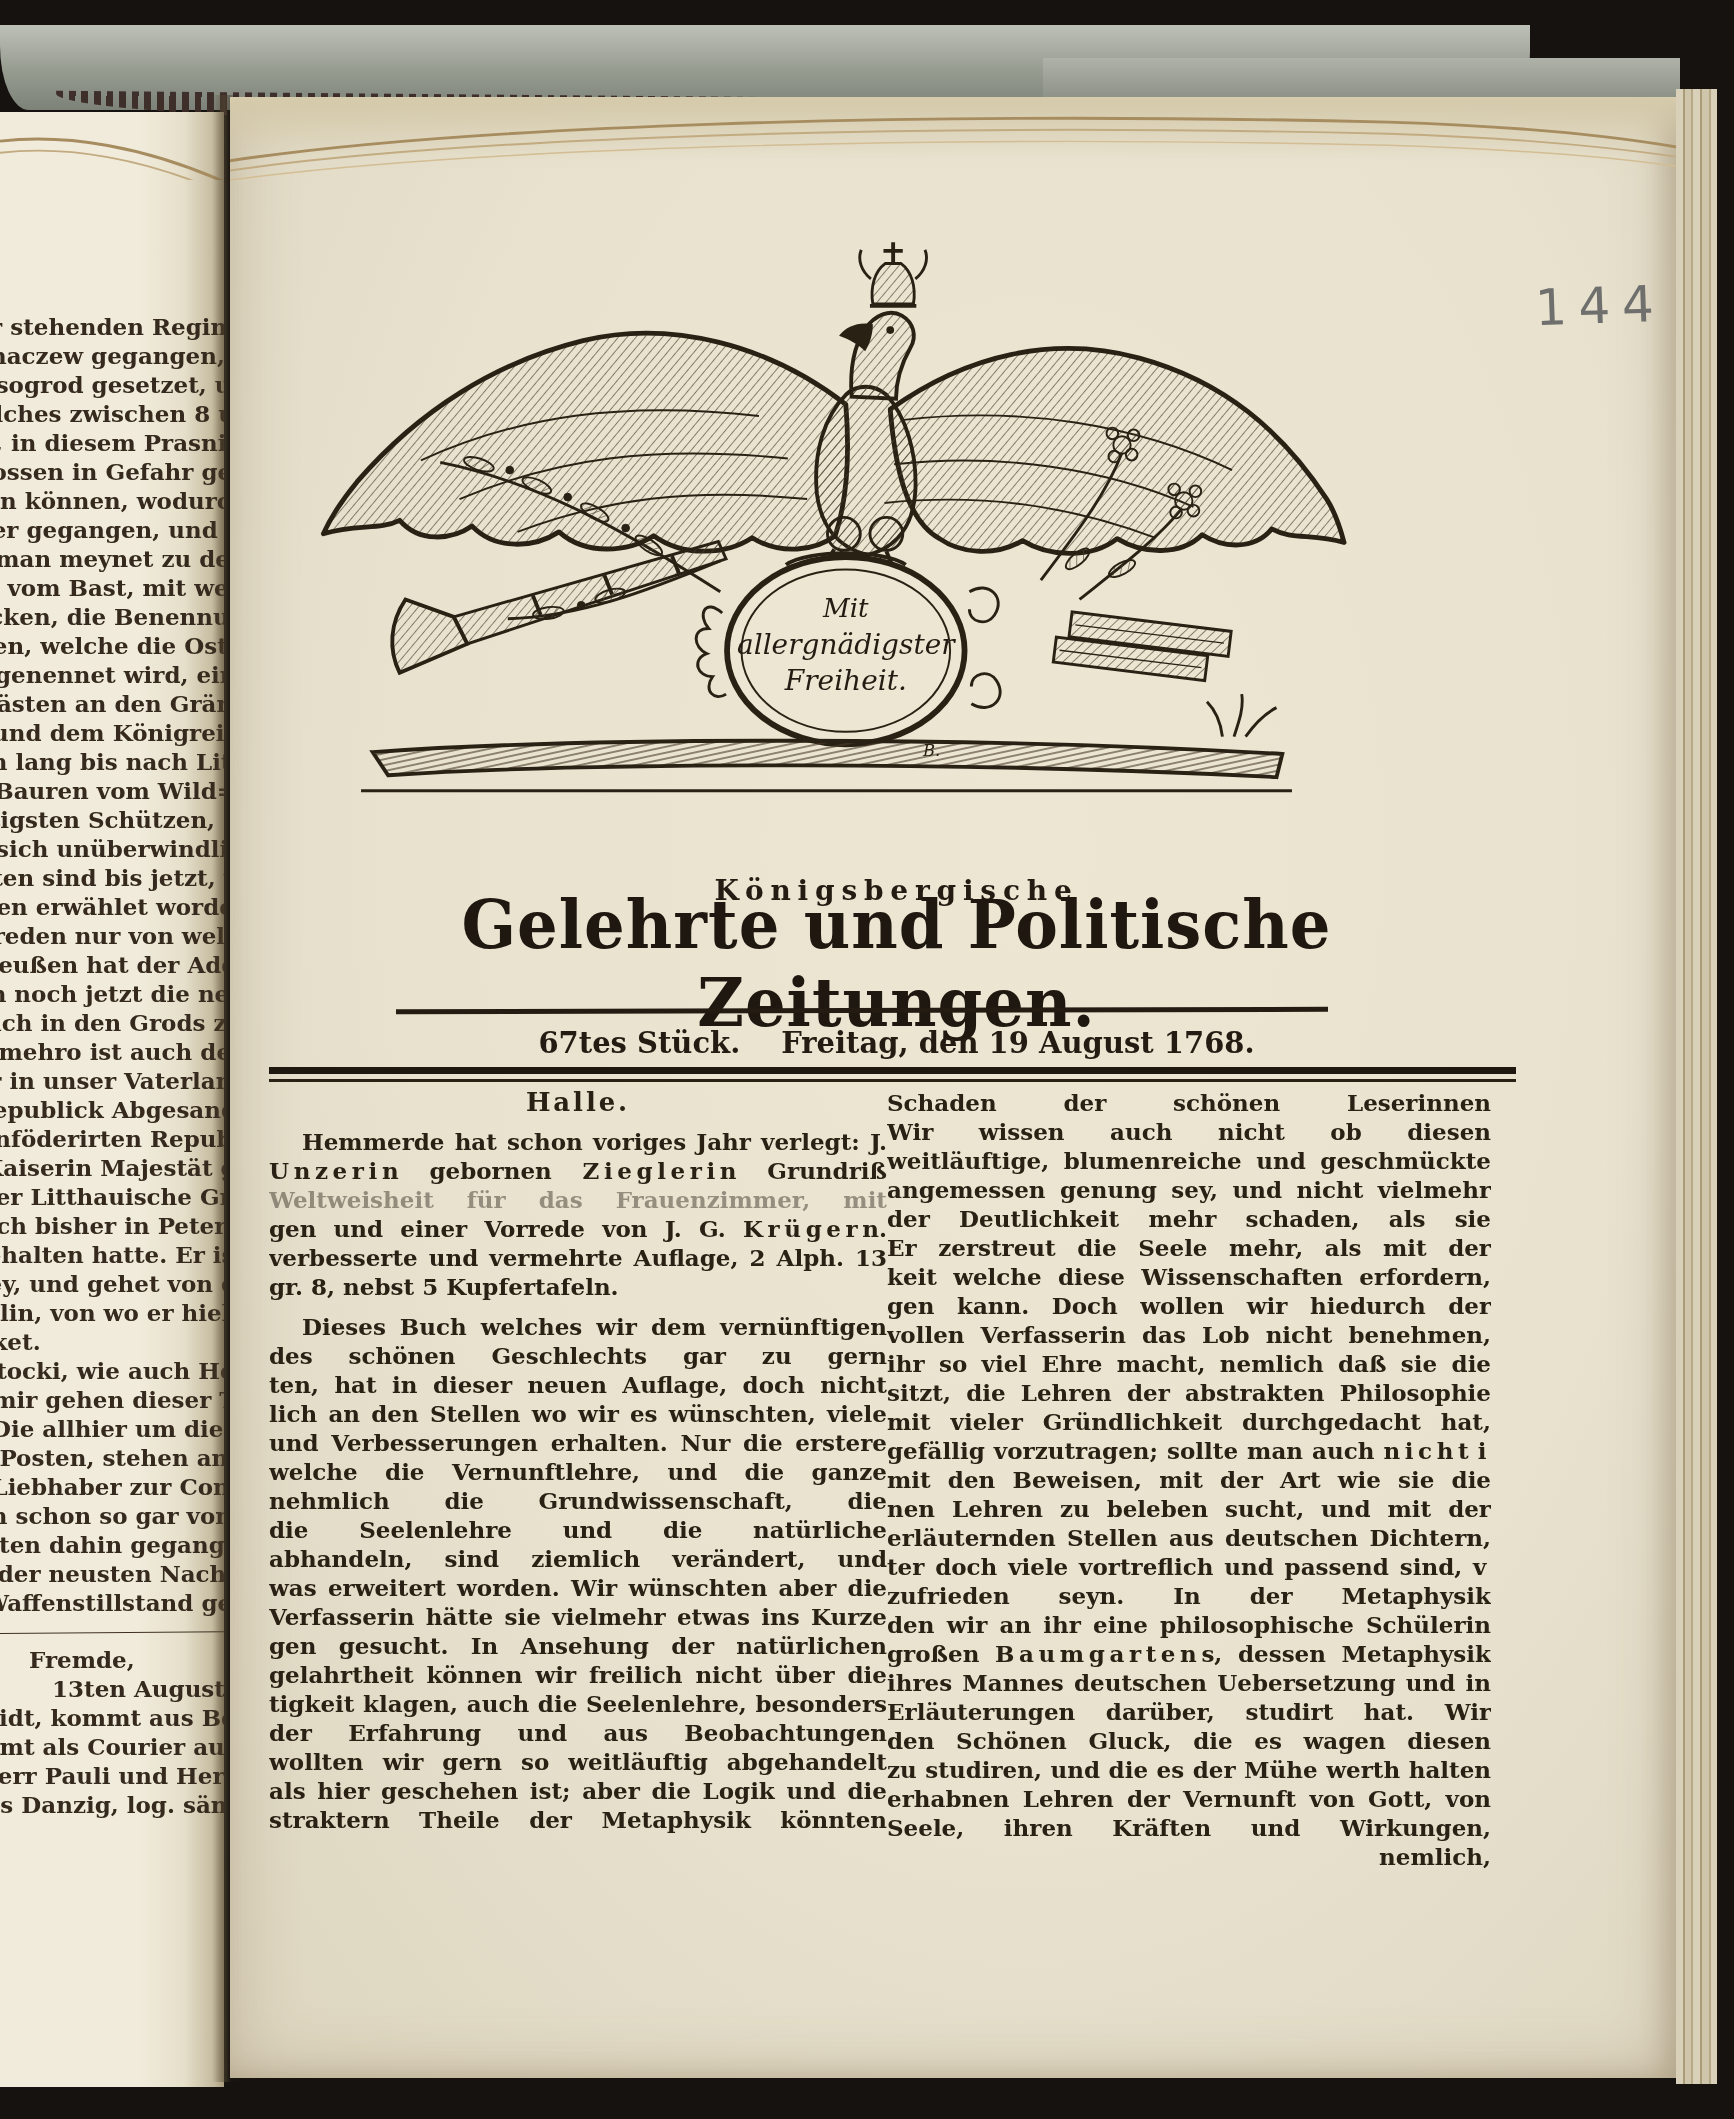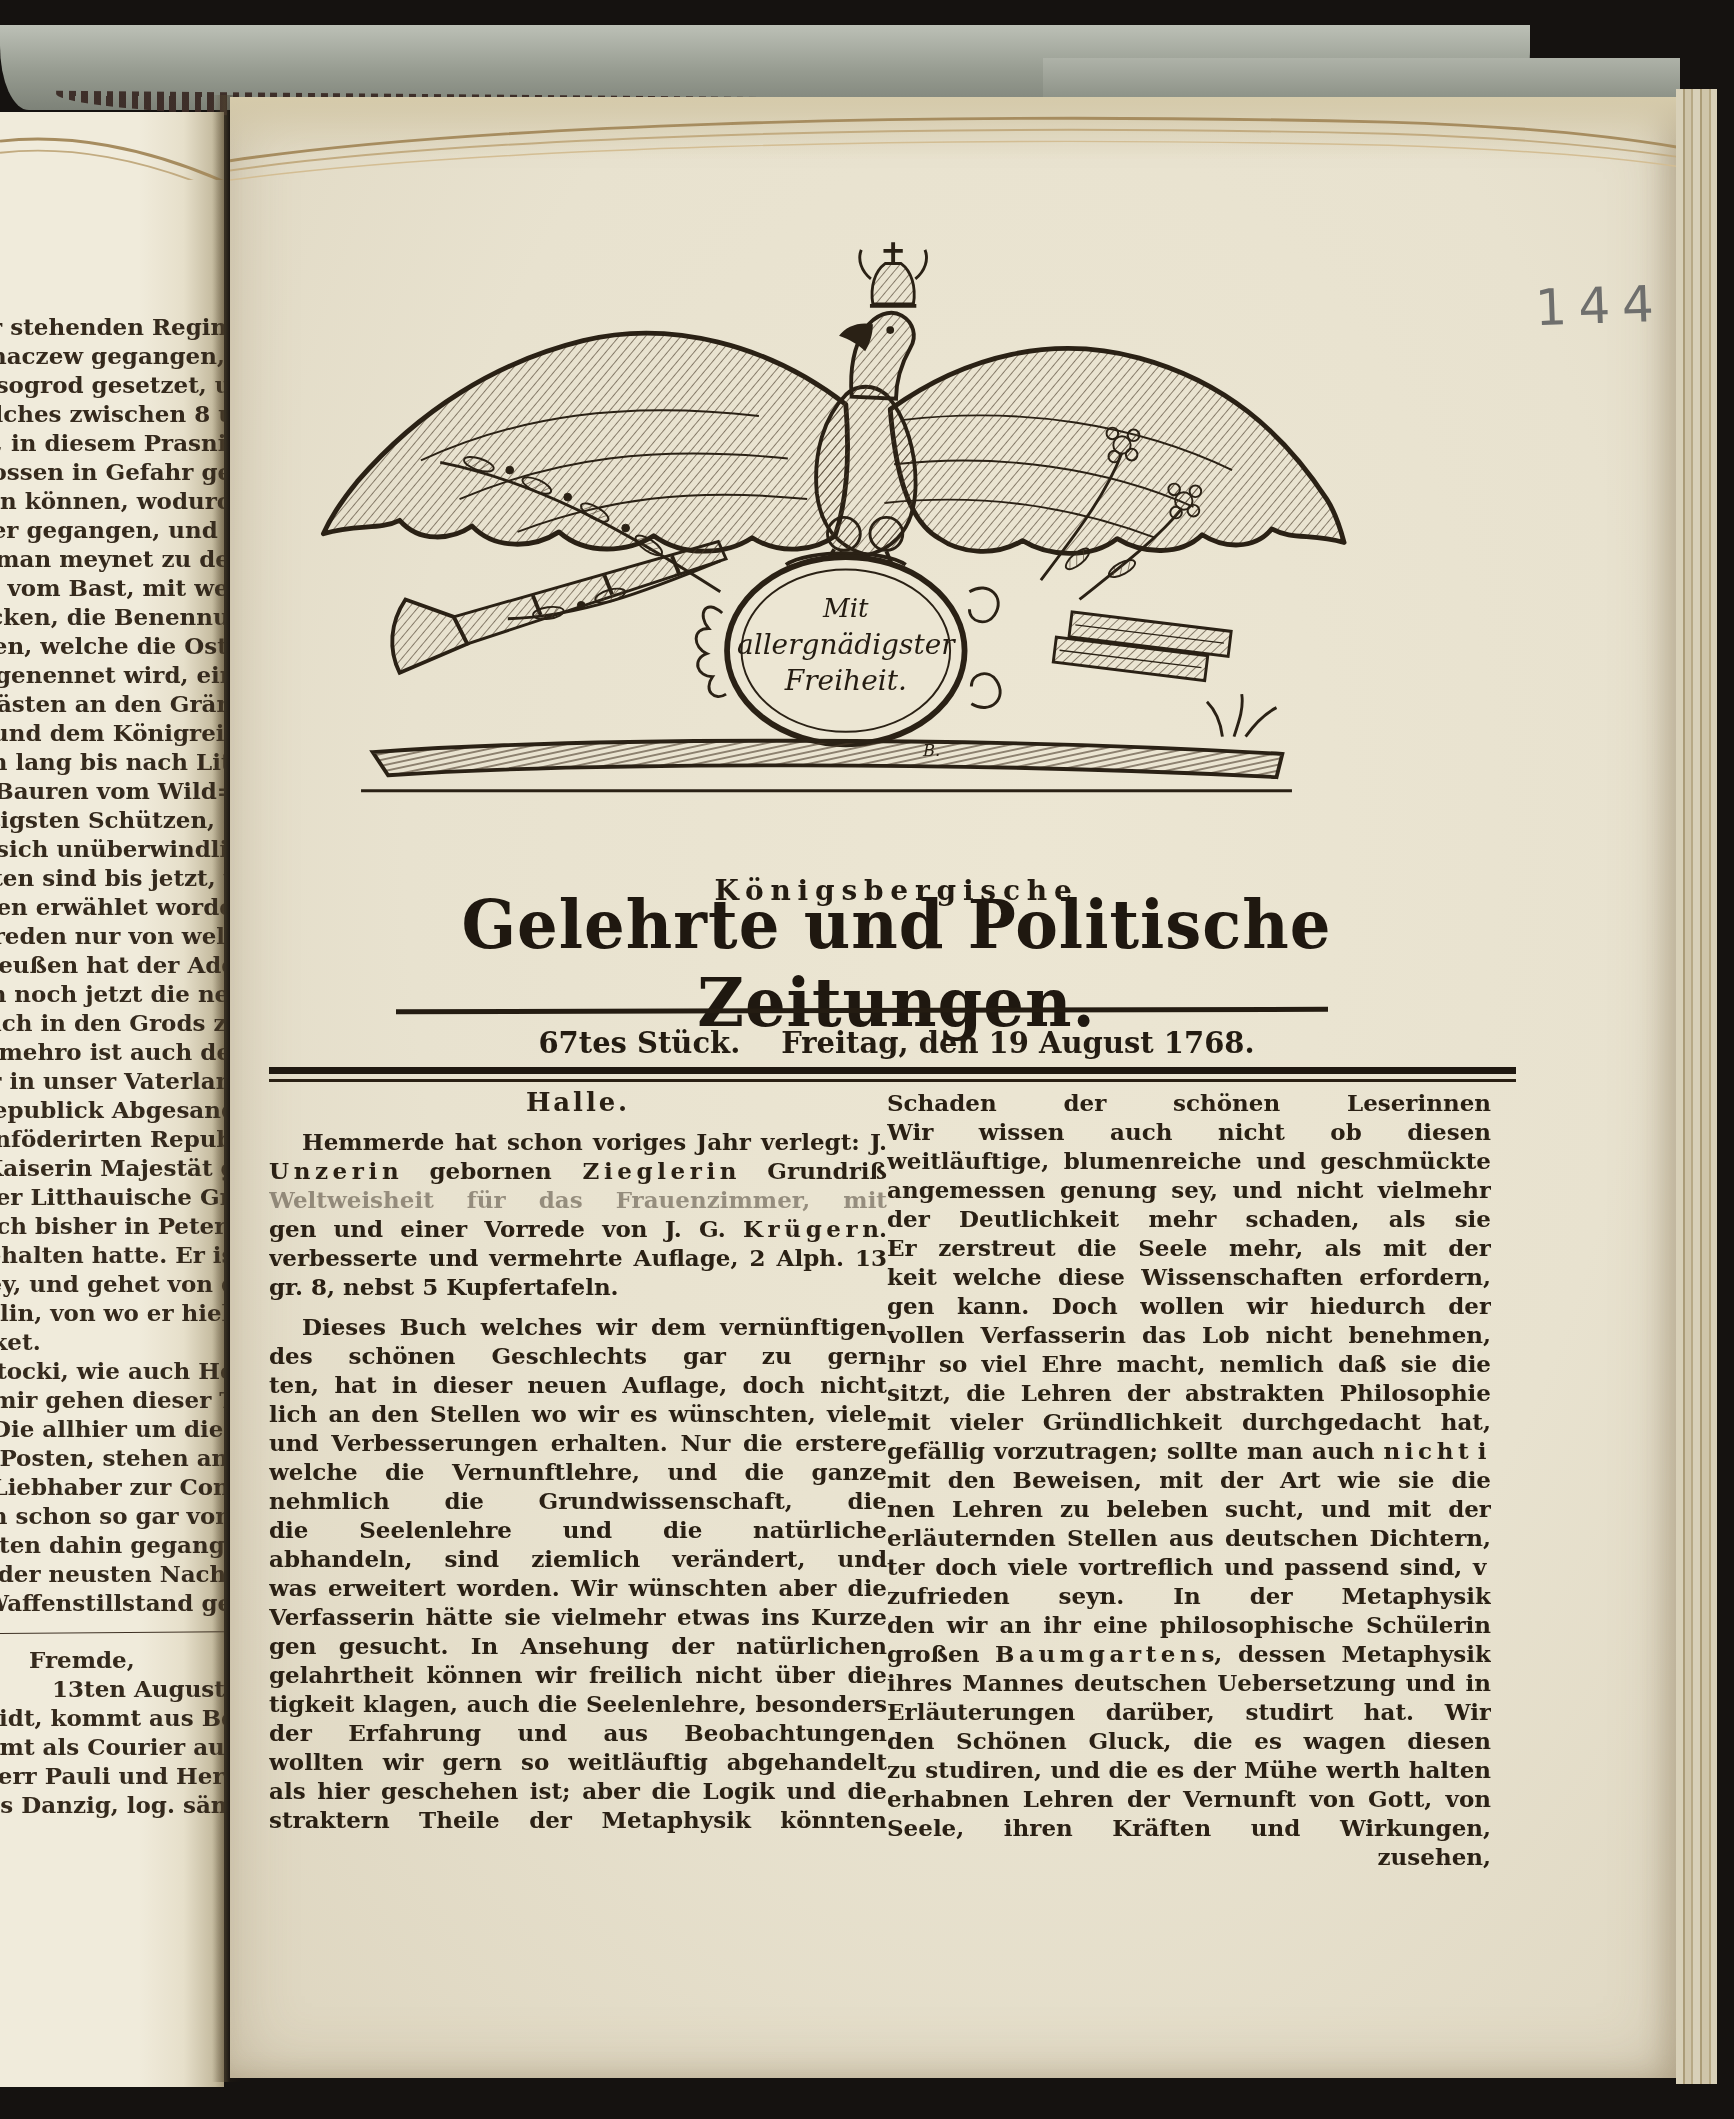--- a/index.html
+++ b/index.html
@@ -322,20 +322,20 @@
           <div class="tline">ter doch viele vortreflich und passend sind, v ö l l i g</div>
           <div class="tline">zufrieden seyn.  In der Metaphysik insbesondre fin=</div>
           <div class="tline">den wir an ihr eine philosophische Schülerin des</div>
           <div class="tline">großen B a u m g a r t e n s, dessen Metaphysik sie in</div>
           <div class="tline">ihres Mannes deutschen Uebersetzung und in seinen</div>
           <div class="tline">Erläuterungen darüber, studirt hat.  Wir wünschen</div>
           <div class="tline">den Schönen Gluck, die es wagen diesen ersten Theil</div>
           <div class="tline">zu studiren, und die es der Mühe werth halten die</div>
           <div class="tline">erhabnen Lehren der Vernunft von Gott, von unsrer</div>
           <div class="tline">Seele, ihren Kräften und Wirkungen, deutlicher ein=</div>
-          <div class="tline right">zusehen,</div>
+          <div class="tline right">nemlich,</div>
         </div>
     </div>
   </div>
 
   <div class="fore"></div>
 </div>
 
 
 </body></html>

